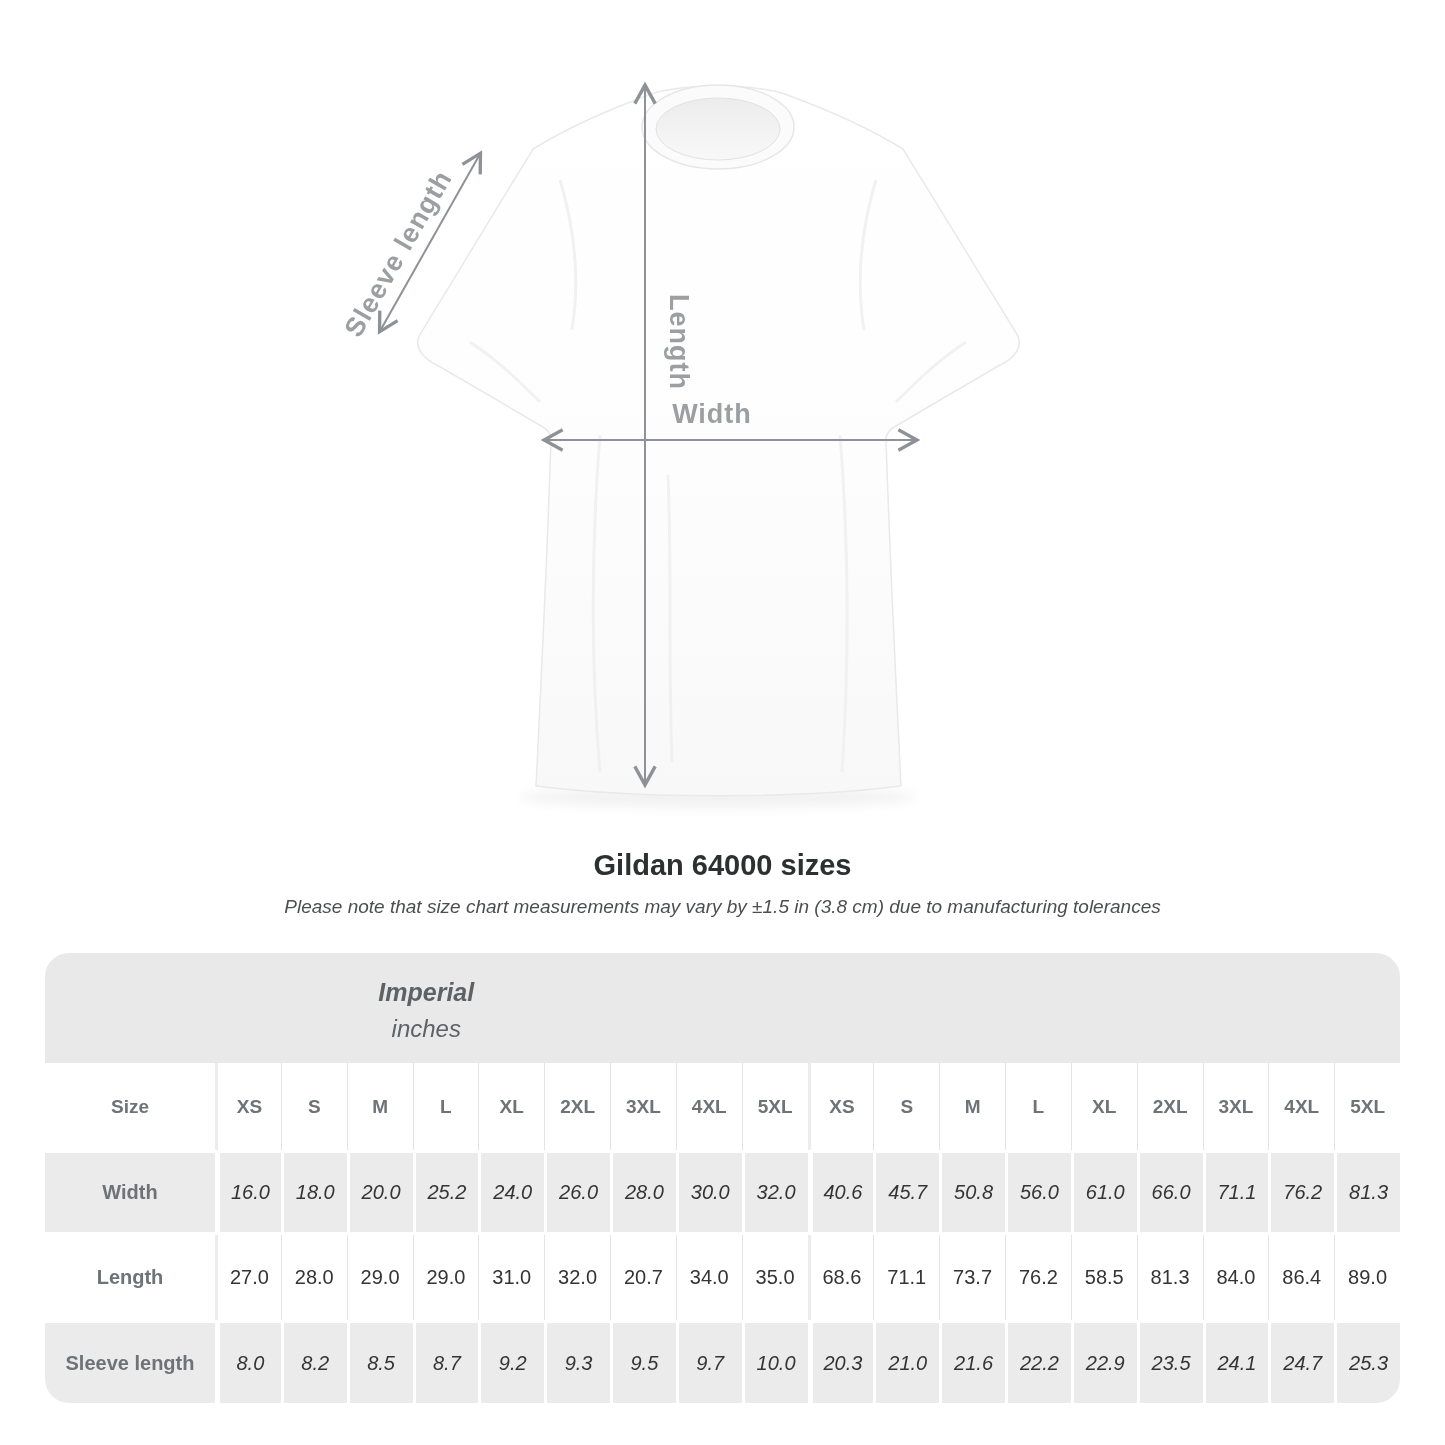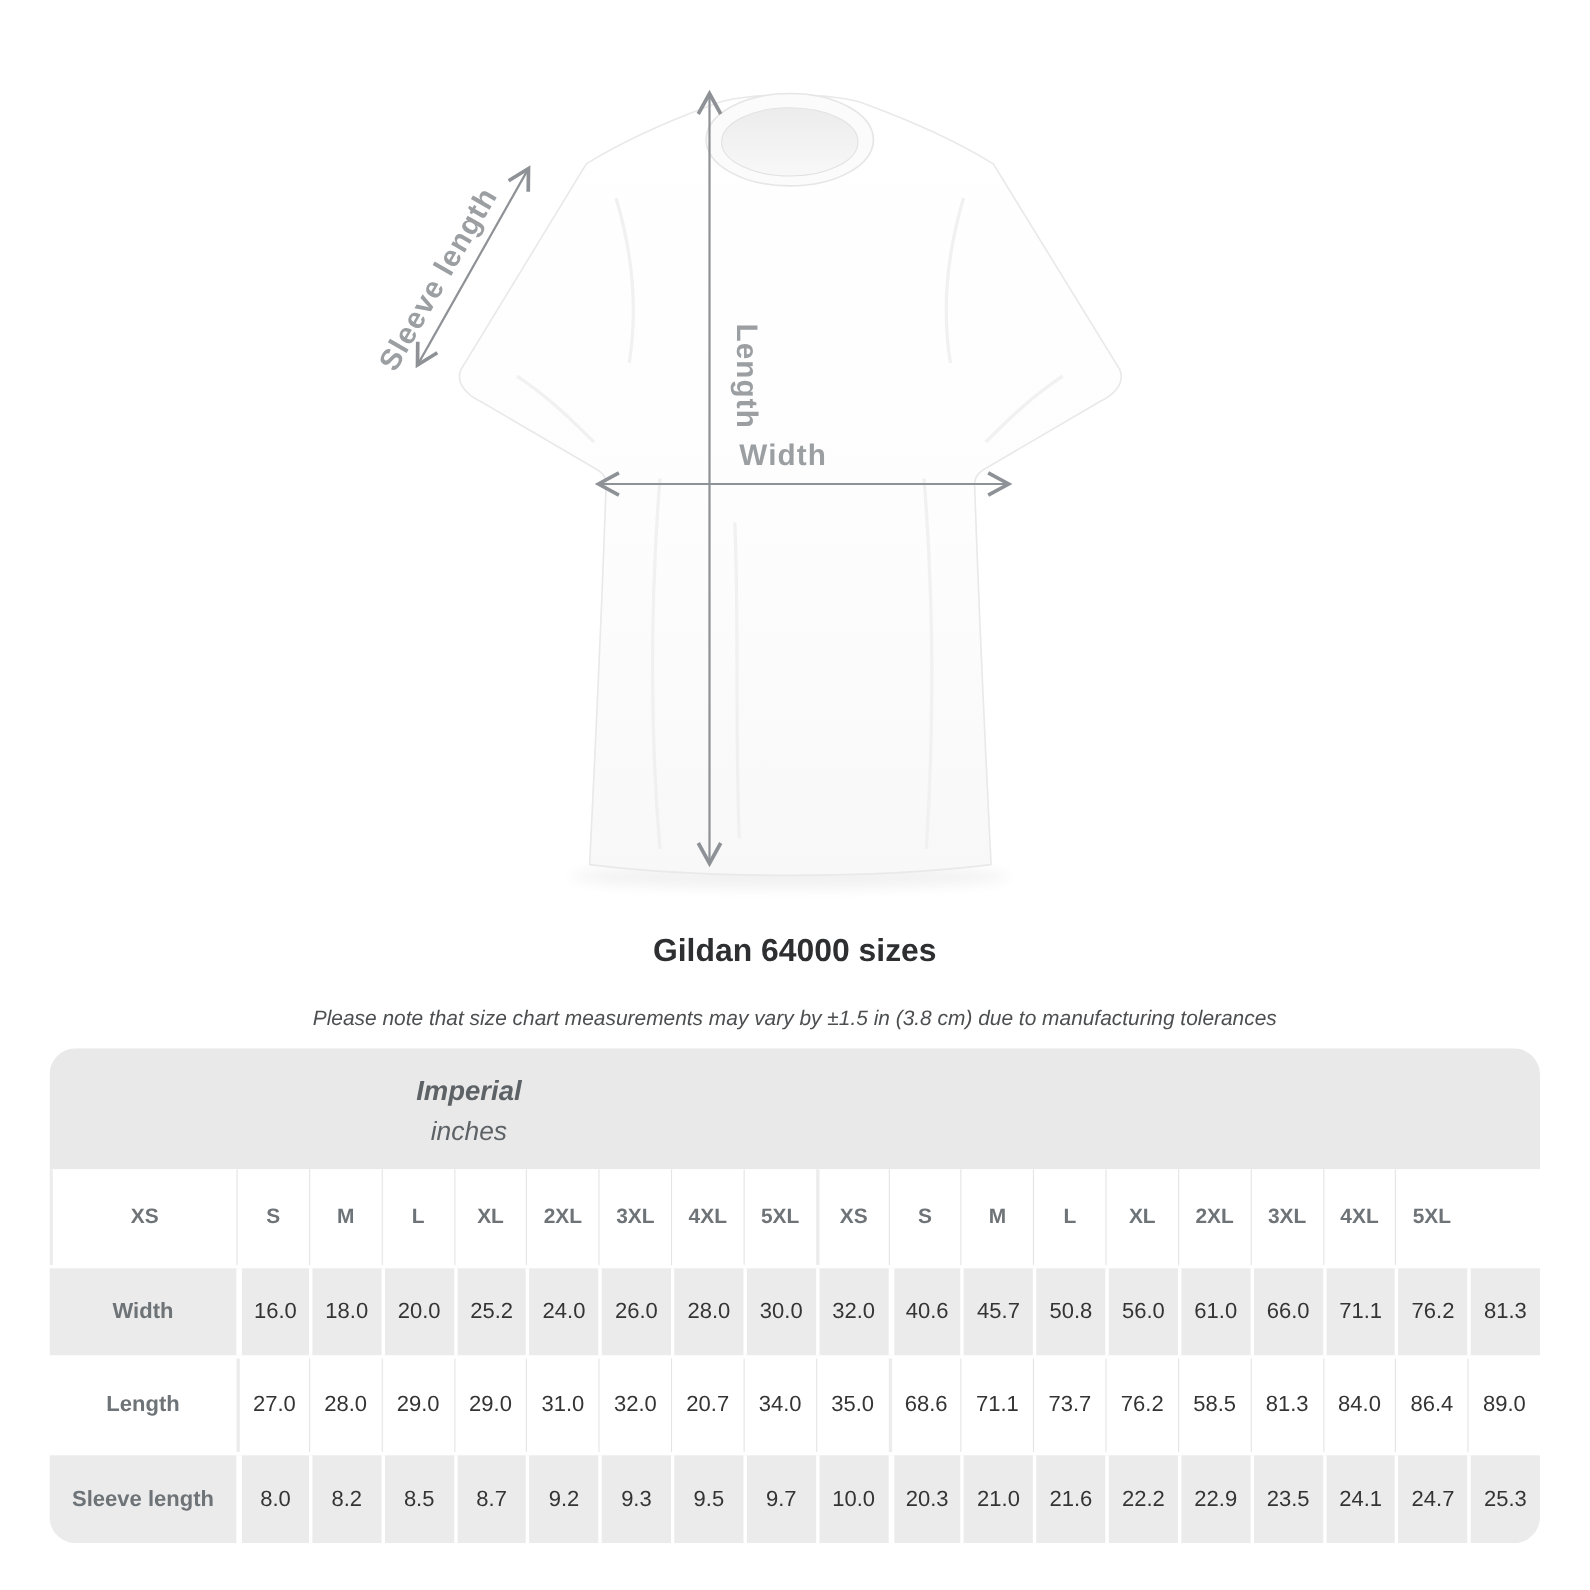--- a/index.html
+++ b/index.html
@@ -14,21 +14,21 @@
   .diagram-svg { position:absolute; left:0; top:0; }
   .dim-label { font-weight:700; font-size:27px; fill:#9b9fa2; letter-spacing:1px; }
 
   
   .chart-title {
     position:absolute; top:849px; left:0; width:100%; text-align:center;
     font-size:29px; font-weight:700; color:#2d2f31;
   }
   .chart-note {
     position:absolute; top:896px; left:0; width:100%; text-align:center;
-    font-size:19px; font-style:italic; color:#4c4e50;margin-top:20px;
+    font-size:19px; font-style:italic; color:#4c4e50;
   }
 
   
   .size-table {
     position:absolute; left:45px; top:953px; width:1355px;
     border-radius:24px; overflow:hidden;text-align:center;
   }
   .band { height:110px; background:#e9e9e9; display:flex; }
   .band-group {
     display:flex; flex-direction:column; align-items:center; justify-content:center;
@@ -51,21 +51,21 @@
   }
   .cell.rl { font-weight:700; color:#6e7377; font-size:20px; }
   .szrow .cell { font-weight:700; color:#6e7377; font-size:19px; }
 
   
   .trow.sep .cell + .cell { border-left:1px solid #e4e4e4; }
   .trow.sep .cell.mj { border-left:3px solid #ececec; }
 
   
   .trow.gray .cell { background:#ebebeb; }
-  .trow.gray .cell + .cell { border-left:3px solid #ffffff; }
+  .trow.gray .cell + .cell { border-left:3px solid #ffffff;font-style:italic; }
   .trow.gray .cell.mj { border-left:5px solid #ffffff; }
 </style>
 </head>
 <body>
 
 <svg class="diagram-svg" width="1445" height="845" viewBox="0 0 1445 845">
   <defs>
     <linearGradient id="gBody" x1="0" y1="0" x2="0" y2="1">
       <stop offset="0" stop-color="#ffffff"></stop>
       <stop offset="0.55" stop-color="#fdfdfd"></stop>
@@ -132,20 +132,21 @@
 <div class="size-table">
 
   <div class="band">
     <div class="band-group imperial">
       <div class="g-name">Imperial</div>
       <div class="g-unit">inches</div>
     </div>
   </div>
 
   <div class="trow szrow sep">
+    <div class="cell rl">Size</div>
     <div class="cell mj">XS</div>
     <div class="cell">S</div>
     <div class="cell">M</div>
     <div class="cell">L</div>
     <div class="cell">XL</div>
     <div class="cell">2XL</div>
     <div class="cell">3XL</div>
     <div class="cell">4XL</div>
     <div class="cell">5XL</div>
     <div class="cell mj">XS</div>

